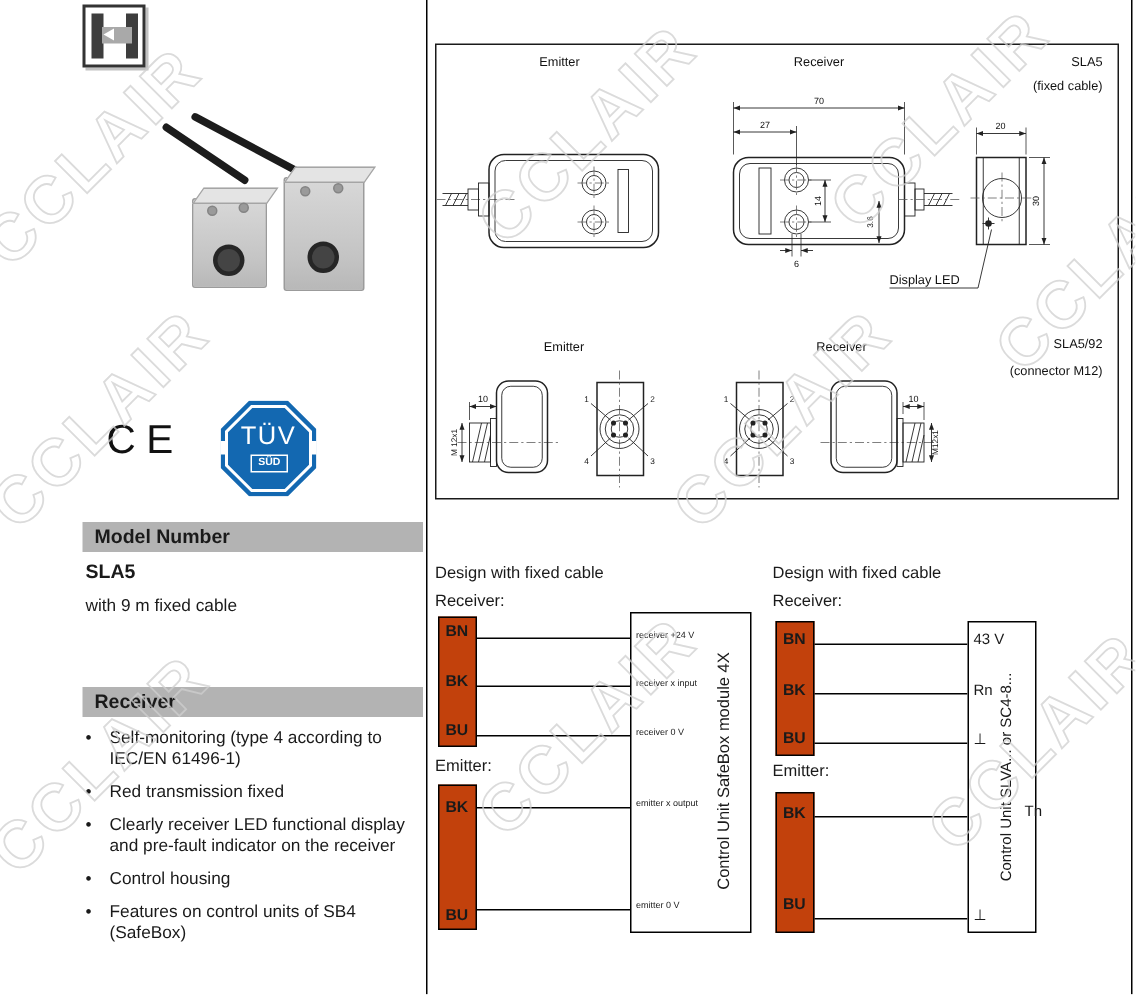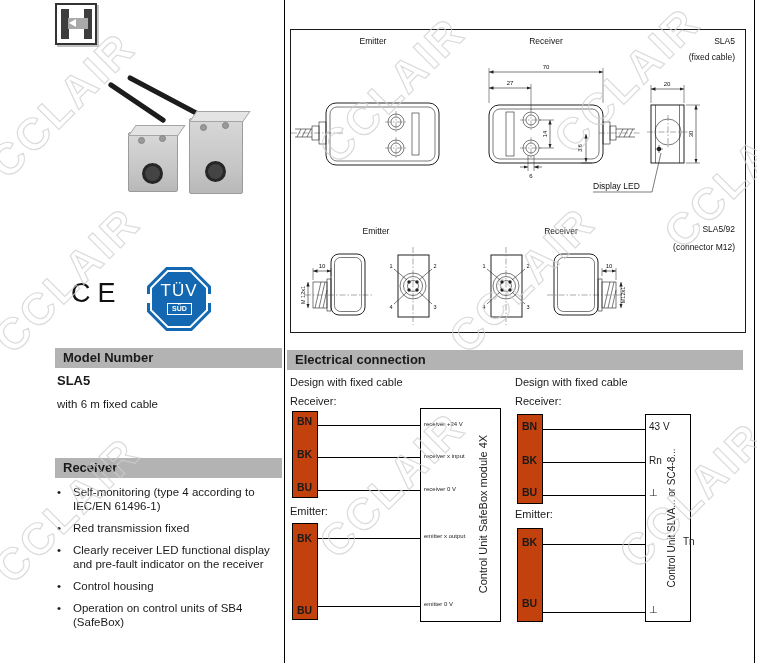--- a/index.html
+++ b/index.html
@@ -117,21 +117,21 @@
     <div class="oct tuv-white"></div>
     <div class="oct tuv-blue2"></div>
     <div class="tuv-notch" style="left:0"></div>
     <div class="tuv-notch" style="right:0"></div>
     <div class="tuv-txt">TÜV</div>
     <div class="tuv-sub">SÜD</div>
   </div>
 
   <div class="bar" style="left:55px;top:348px;width:227px">Model Number</div>
   <div class="model-name">SLA5</div>
-  <div class="model-desc">with 6 m fixed cable</div>
+  <div class="model-desc">with 9 m fixed cable</div>
 
   <div class="bar" style="left:55px;top:458px;width:227px">Receiver</div>
   <div class="feat-list">
     <div class="feat-item">
       <span class="feat-bullet">•</span>
       <span>Self-monitoring (type 4 according to IEC/EN 61496-1)</span>
       </div>
     <div class="feat-item">
       <span class="feat-bullet">•</span>
       <span>Red transmission fixed</span>
@@ -139,21 +139,21 @@
     <div class="feat-item">
       <span class="feat-bullet">•</span>
       <span>Clearly receiver LED functional display and pre-fault indicator on the receiver</span>
       </div>
     <div class="feat-item">
       <span class="feat-bullet">•</span>
       <span>Control housing</span>
       </div>
     <div class="feat-item">
       <span class="feat-bullet">•</span>
-      <span>Operation on control units of SB4 (SafeBox)</span>
+      <span>Features on control units of SB4 (SafeBox)</span>
       </div>
   </div>
 
 
   <div class="dimbox">
     <svg width="454" height="302" viewBox="0 0 454 302">
       <defs>
         <marker id="arr" viewBox="0 0 8 8" markerWidth="8" markerHeight="8" refX="7.5" refY="4" orient="auto-start-reverse">
           <path d="M0,1.2 L7.5,4 L0,6.8 Z" fill="#222"></path>
         </marker>
@@ -326,21 +326,20 @@
         <line class="ext" x1="311" y1="246" x2="311" y2="238"></line>
         <line class="ext" x1="325" y1="250" x2="325" y2="238"></line>
         <line class="dim" x1="311" y1="241" x2="325" y2="241" marker-start="url(#arr)" marker-end="url(#arr)"></line>
         <text class="dtext" x="318" y="238" text-anchor="middle">10</text>
         <line class="dim" x1="330" y1="252" x2="330" y2="278" marker-start="url(#arr)" marker-end="url(#arr)"></line>
         <text class="stext" transform="translate(334,265) rotate(-90)" text-anchor="middle">M12x1</text>
       </g>
     </svg>
   </div>
 
-  <div class="bar" style="left:287px;top:350px;width:456px">Electrical connection</div>
 
   <div>
     <div class="ec-text" style="left:290px;top:376px">Design with fixed cable</div>
     <div class="ec-text" style="left:290px;top:395px">Receiver:</div>
     <div class="wirebox" style="left:292px;top:411px;width:26px;height:87px">
       <span style="top:3px">BN</span>
       <span style="top:36px">BK</span>
       <span style="top:69px">BU</span>
     </div>
     <div class="wire" style="left:318px;top:425px;width:102px"></div>

